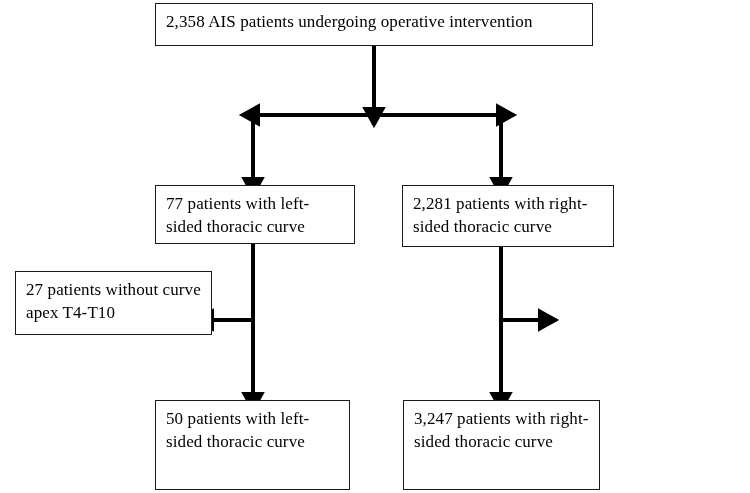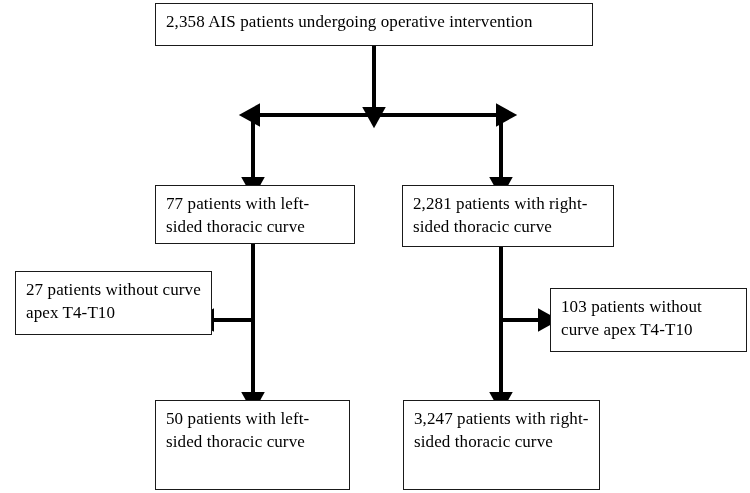--- a/index.html
+++ b/index.html
@@ -81,23 +81,20 @@
   </div>
 
   <div class="node-box" style="left:402px; top:185px; width:212px; height:62px;">
     <span class="node-text">2,281 patients with right-sided thoracic curve</span>
   </div>
 
   <div class="node-box" style="left:3px; top:271px; width:197px; height:64px;margin-left:12px;">
     <span class="node-text">27 patients without curve apex T4-T10</span>
   </div>
 
-  <div class="node-box" style="left:550px; top:288px; width:197px; height:64px;">
-    <span class="node-text">103 patients without curve apex T4-T10</span>
-  </div>
 
   <div class="node-box" style="left:155px; top:400px; width:195px; height:90px;">
     <span class="node-text">50 patients with left-sided thoracic curve</span>
   </div>
 
   <div class="node-box" style="left:403px; top:400px; width:197px; height:90px;">
     <span class="node-text">3,247 patients with right-sided thoracic curve</span>
   </div>
 
 </div>

